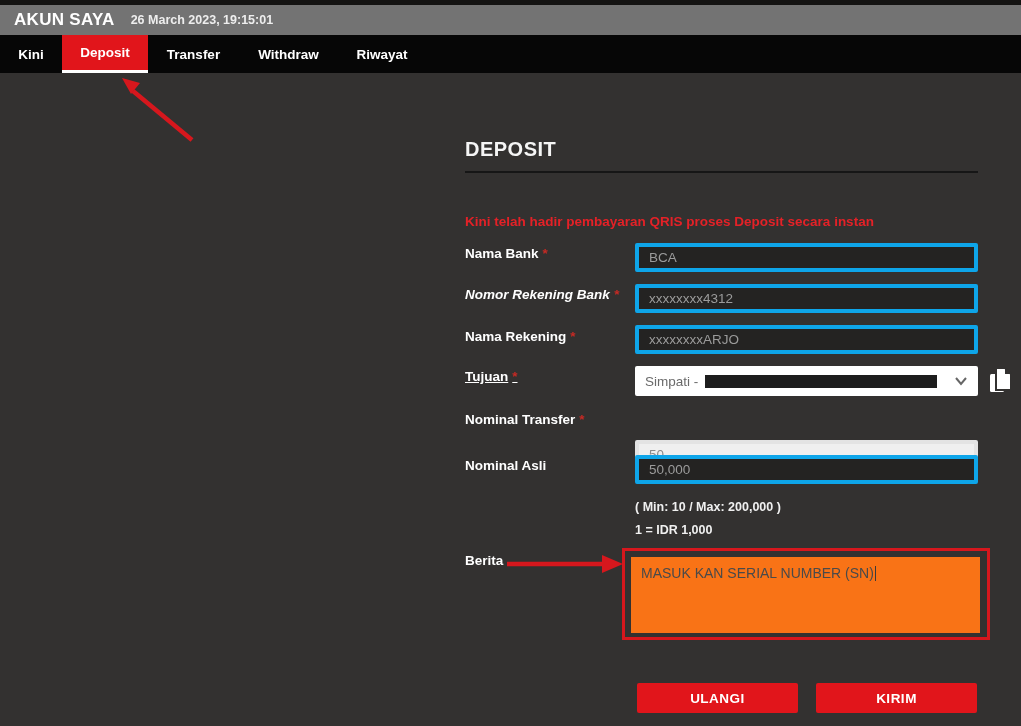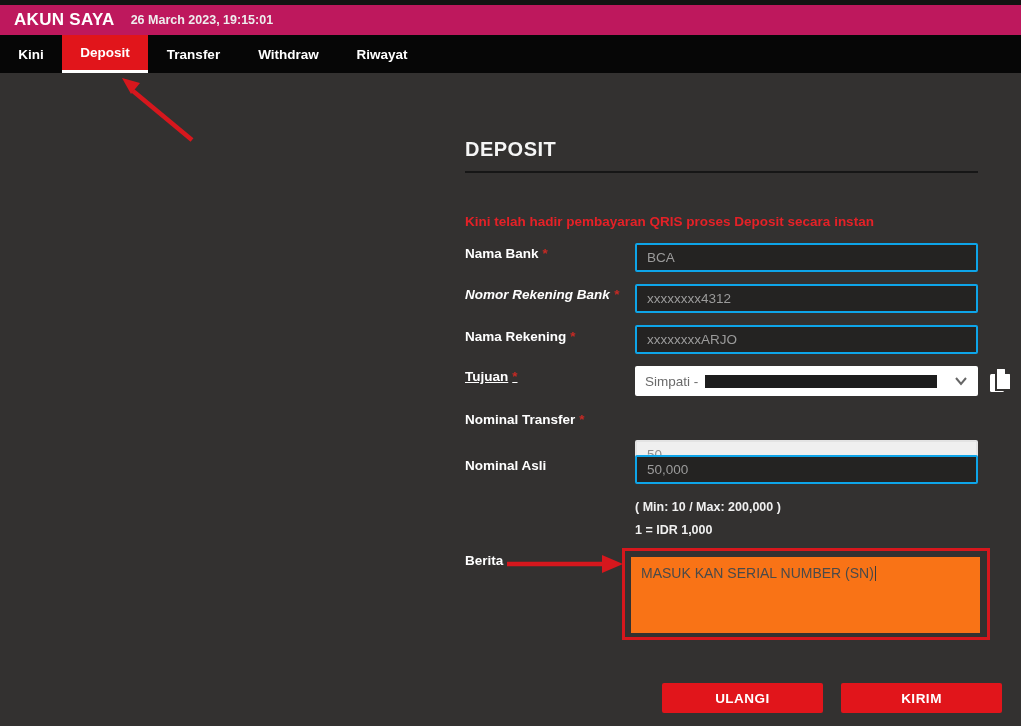--- a/index.html
+++ b/index.html
@@ -6,21 +6,21 @@
   html,body { background:#202020; }
   .screen {
     position:relative; width:1021px; height:726px;
     background:#333130; overflow:hidden;
     font-family:"Liberation Sans", sans-serif;
   }
   
   .top-strip { position:absolute; left:0; top:0; width:100%; height:5px; background:#141312; }
   .header {
     position:absolute; left:0; top:5px; width:100%; height:30px;
-    background:#be185d; display:flex; align-items:center;
+    background:#737373; display:flex; align-items:center;
   }
   .header-title { color:#ffffff; font-size:17px; font-weight:bold; margin-left:14px; letter-spacing:0.3px; }
   .header-date { color:#eeeeee; font-size:12.5px; font-weight:bold; margin-left:16px; }
   
   .nav {
     position:absolute; left:0; top:35px; width:100%; height:38px;
     background:#060606; display:flex;
   }
   .nav-item {
     height:100%; display:flex; align-items:center; justify-content:center;
@@ -32,21 +32,21 @@
   
   .arrow-svg { position:absolute; pointer-events:none; }
   
   .form-title { position:absolute; left:465px; top:138px; color:#f5f5f5; font-size:20px; font-weight:bold; letter-spacing:0.5px; }
   .form-divider { position:absolute; left:465px; top:171px; width:513px; height:2px; background:#161616; }
   .form-notice { position:absolute; left:465px; top:214px; color:#e42127; font-size:13.5px; font-weight:bold; }
   .field-label { position:absolute; left:465px; color:#ffffff; font-size:13.5px; font-weight:bold; white-space:nowrap; }
   .req { color:#c62a24; margin-left:4px; font-weight:bold; }
   .field-input {
     position:absolute; left:635px; width:343px; height:29px;
-    background:#242322; border:2px solid #0ea5e9; border-radius:2px;
+    background:#242322; border:4px solid #0ea5e9; border-radius:2px;
     color:#9b9b9b; font-size:13.5px; padding:0 10px;
     font-family:"Liberation Sans", sans-serif; outline:none;
   }
   .field-input.light { background:#efefef; border-color:#e3e3e3; color:#8a8a8a; }
   
   .select-box {
     position:absolute; left:635px; top:366px; width:343px; height:30px;
     background:#ffffff; border-radius:2px; display:flex; align-items:center;
     padding:0 10px; color:#6a6a6a; font-size:13.5px; cursor:pointer;
   }
@@ -66,21 +66,20 @@
     padding:8px 10px; line-height:17px; cursor:text;
   }
   .text-cursor { display:inline-block; width:1.5px; height:15px; background:#3a3a3a; vertical-align:text-bottom; margin-left:1px; }
   
   .btn {
     position:absolute; top:683px; width:161px; height:30px;
     background:#e1151b; border:none; border-radius:2px;
     color:#ffffff; font-size:13.5px; font-weight:bold; letter-spacing:0.5px;
     display:flex; align-items:center; justify-content:center; cursor:pointer;
     font-family:"Liberation Sans", sans-serif;
-    margin-left:25px;
   }
   .btn-ulangi { left:637px; }
   .btn-kirim { left:816px; }
 </style>
 </head>
 <body>
 
 <div class="screen">
 
   <div class="top-strip"></div>

